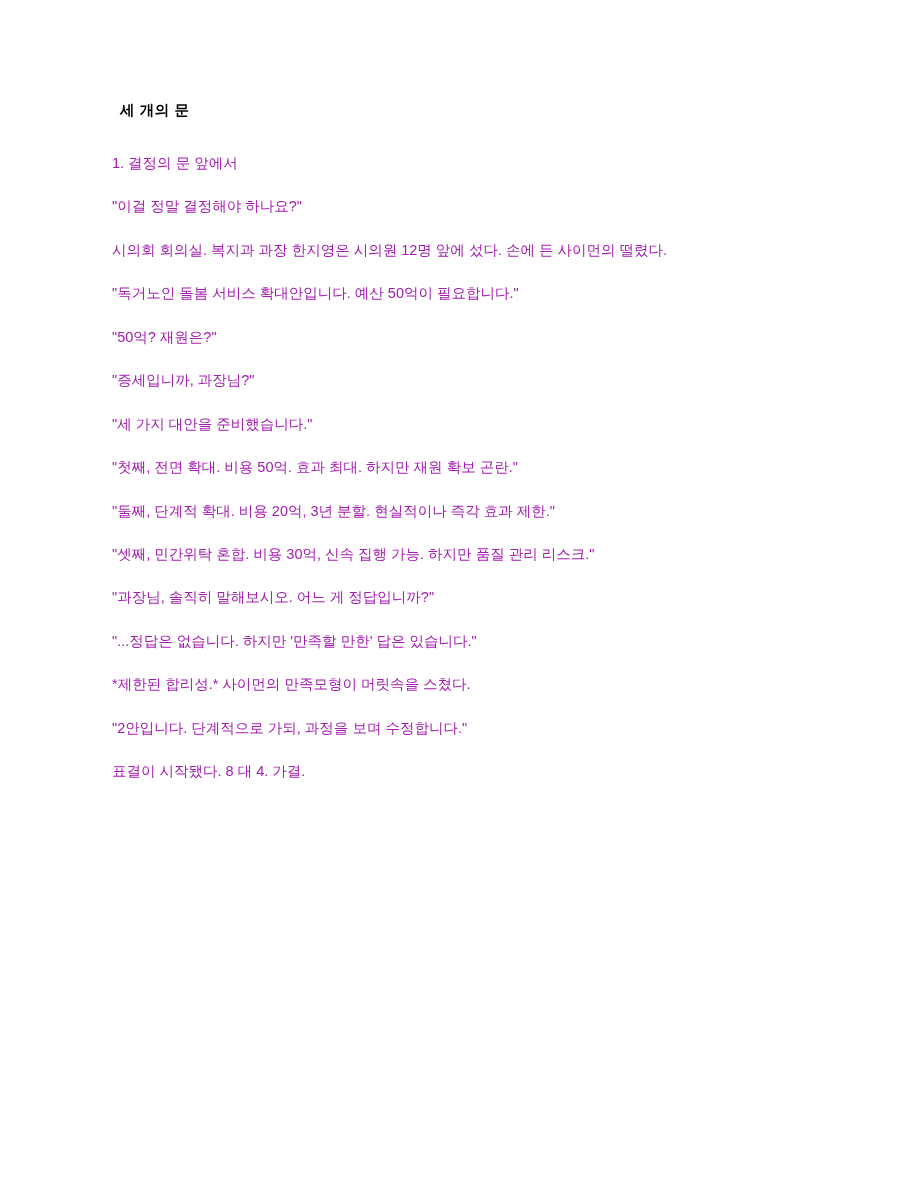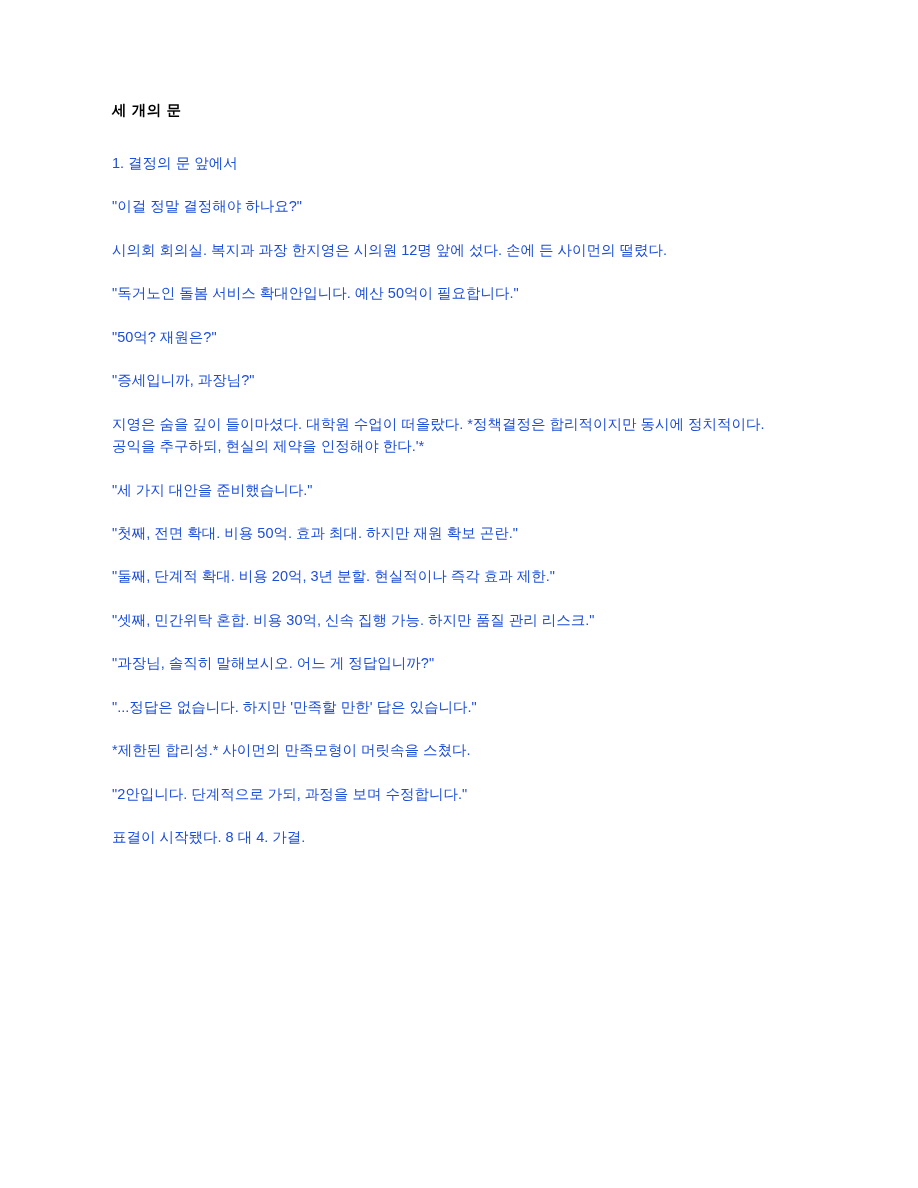--- a/index.html
+++ b/index.html
@@ -21,28 +21,28 @@
     box-sizing: border-box;
     padding: 100px 112px 0 112px;
   }
   .doc-body {
     width: 694px;
   }
   .title {
     font-size: 14.5px;
     line-height: 1.5;
     letter-spacing: 0.6px;
-    margin: 0 0 30px 0;
+    margin: 0 0 30px 8px;
     color: #000;
   }
   .para {
     font-size: 14.5px;
     line-height: 1.55;
     margin: 0 0 21px 0;
-    color: #1d4ed8;
+    color: #a21caf;
     text-align: left;
     word-break: keep-all;
   }
   .para:last-child {
     margin-bottom: 8px;
   }
   .para.wrap {
     margin-bottom: 21px;
   }
 </style>
@@ -53,21 +53,20 @@
   <div class="doc-body">
 
     <h1 class="title">세 개의 문</h1>
 
     <p class="para">1. 결정의 문 앞에서</p>
     <p class="para">"이걸 정말 결정해야 하나요?"</p>
     <p class="para">시의회 회의실. 복지과 과장 한지영은 시의원 12명 앞에 섰다. 손에 든 사이먼의 떨렸다.</p>
     <p class="para">"독거노인 돌봄 서비스 확대안입니다. 예산 50억이 필요합니다."</p>
     <p class="para">"50억? 재원은?"</p>
     <p class="para">"증세입니까, 과장님?"</p>
-    <p class="para wrap">지영은 숨을 깊이 들이마셨다. 대학원 수업이 떠올랐다. *정책결정은 합리적이지만 동시에 정치적이다. 공익을 추구하되, 현실의 제약을 인정해야 한다.'*</p>
     <p class="para">"세 가지 대안을 준비했습니다."</p>
     <p class="para">"첫째, 전면 확대. 비용 50억. 효과 최대. 하지만 재원 확보 곤란."</p>
     <p class="para">"둘째, 단계적 확대. 비용 20억, 3년 분할. 현실적이나 즉각 효과 제한."</p>
     <p class="para">"셋째, 민간위탁 혼합. 비용 30억, 신속 집행 가능. 하지만 품질 관리 리스크."</p>
     <p class="para">"과장님, 솔직히 말해보시오. 어느 게 정답입니까?"</p>
     <p class="para">"...정답은 없습니다. 하지만 '만족할 만한' 답은 있습니다."</p>
     <p class="para">*제한된 합리성.* 사이먼의 만족모형이 머릿속을 스쳤다.</p>
     <p class="para">"2안입니다. 단계적으로 가되, 과정을 보며 수정합니다."</p>
     <p class="para">표결이 시작됐다. 8 대 4. 가결.</p>
 

